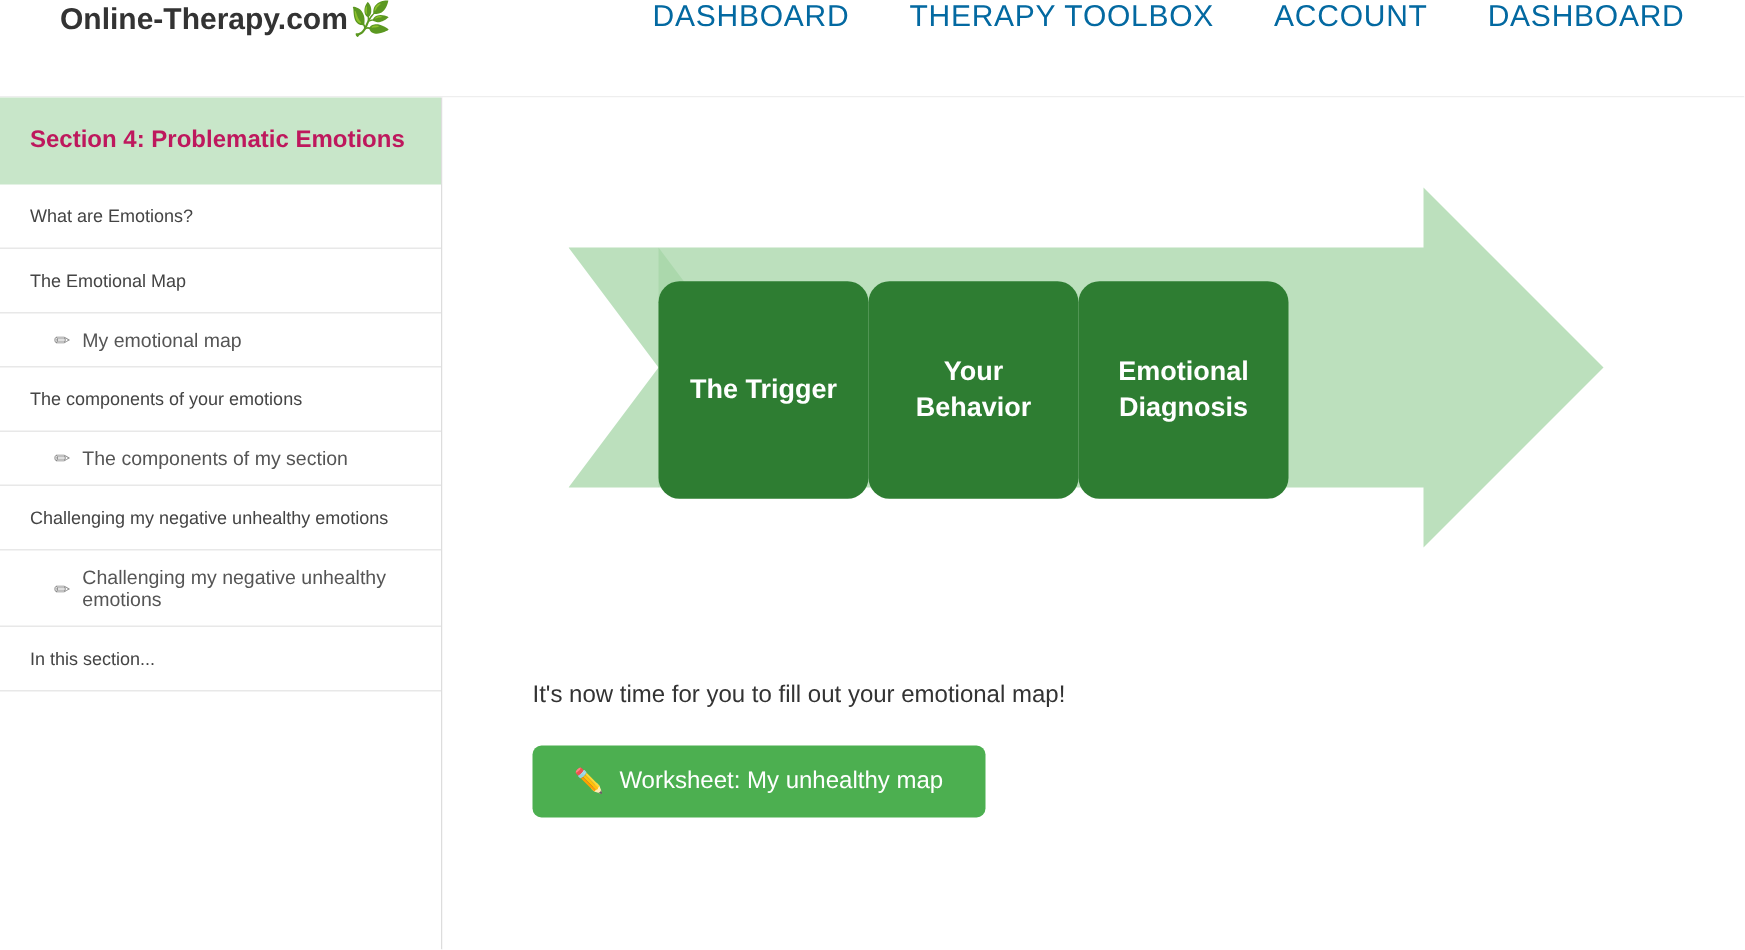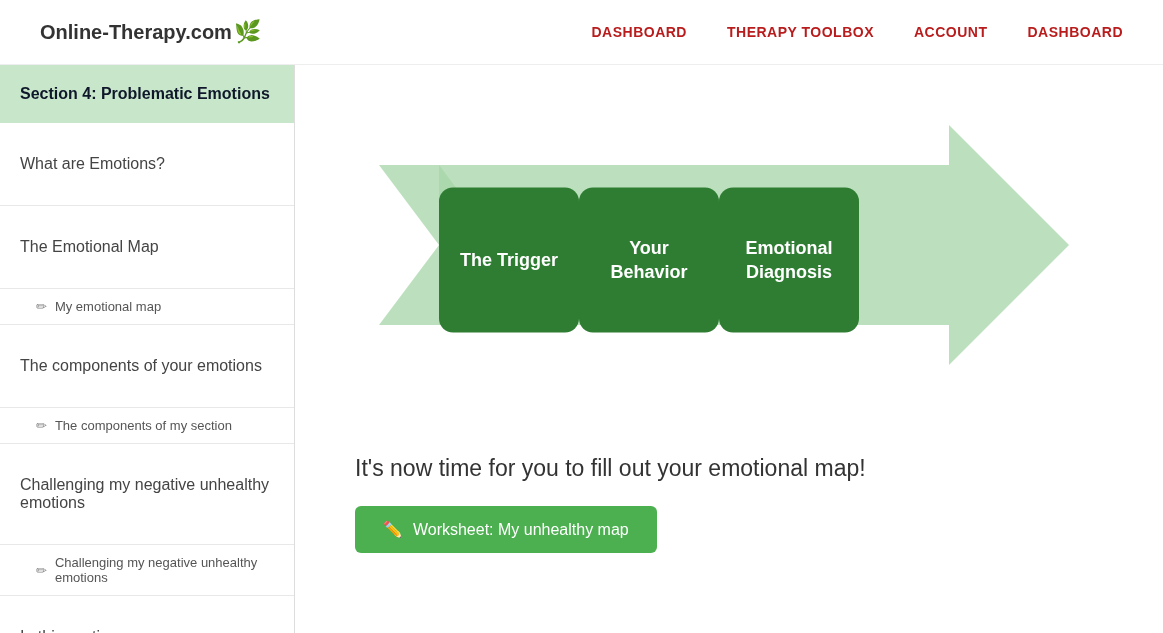--- a/index.html
+++ b/index.html
@@ -1,21 +1,21 @@
 <!DOCTYPE html>
 <html><head>
   <meta charset="utf-8">
   <style>
     * { box-sizing: border-box; margin: 0; padding: 0; }
     body { font-family: -apple-system, BlinkMacSystemFont, 'Segoe UI', Arial, sans-serif; background: #fff; color: #333; }
 
     
     header {
       display: flex;
-      align-items: center;
+      align-items: flex-start;
       justify-content: space-between;
       padding: 0 40px;
       height: 65px;
       border-bottom: 1px solid #eee;
       background: #fff;
     }
     .logo {
       display: flex;
       align-items: center;
       font-size: 20px;
@@ -26,23 +26,23 @@
       color: #4caf50;
       font-size: 22px;
       margin-left: 2px;
     }
     nav {
       display: flex;
       gap: 40px;
     }
     nav a {
       text-decoration: none;
-      color: #b91c1c;
-      font-size: 14px;
-      font-weight: 700;
+      color: #0369a1;
+      font-size: 20px;
+      font-weight: 400;
       letter-spacing: 0.5px;
     }
 
     
     .layout {
       display: flex;
       min-height: calc(100vh - 65px);
     }
 
     
@@ -51,26 +51,26 @@
       min-width: 295px;
       background: #fff;
       border-right: 1px solid #ddd;
       padding: 0;
     }
     .sidebar-header {
       background: #c8e6c9;
       padding: 18px 20px;
       font-size: 16px;
       font-weight: 600;
-      color: #0f172a;
+      color: #be185d;
       line-height: 1.4;
     }
     .sidebar-item {
-      padding: 32px 20px;
-      font-size: 16px;
+      padding: 14px 20px;
+      font-size: 12px;
       color: #444;
       border-bottom: 1px solid #e8e8e8;
       cursor: pointer;
     }
     .sidebar-subitem {
       padding: 10px 20px 10px 36px;
       font-size: 13px;
       color: #555;
       border-bottom: 1px solid #e8e8e8;
       cursor: pointer;
@@ -119,21 +119,21 @@
       text-align: center;
       color: #fff;
       font-size: 18px;
       font-weight: 600;
       line-height: 1.3;
       padding: 10px;
     }
 
     
     .cta-text {
-      font-size: 23px;
+      font-size: 16px;
       color: #333;
       margin-bottom: 24px;
       margin-top: 25px;
     }
 
     
     .worksheet-btn {
       display: inline-flex;
       align-items: center;
       gap: 10px;

